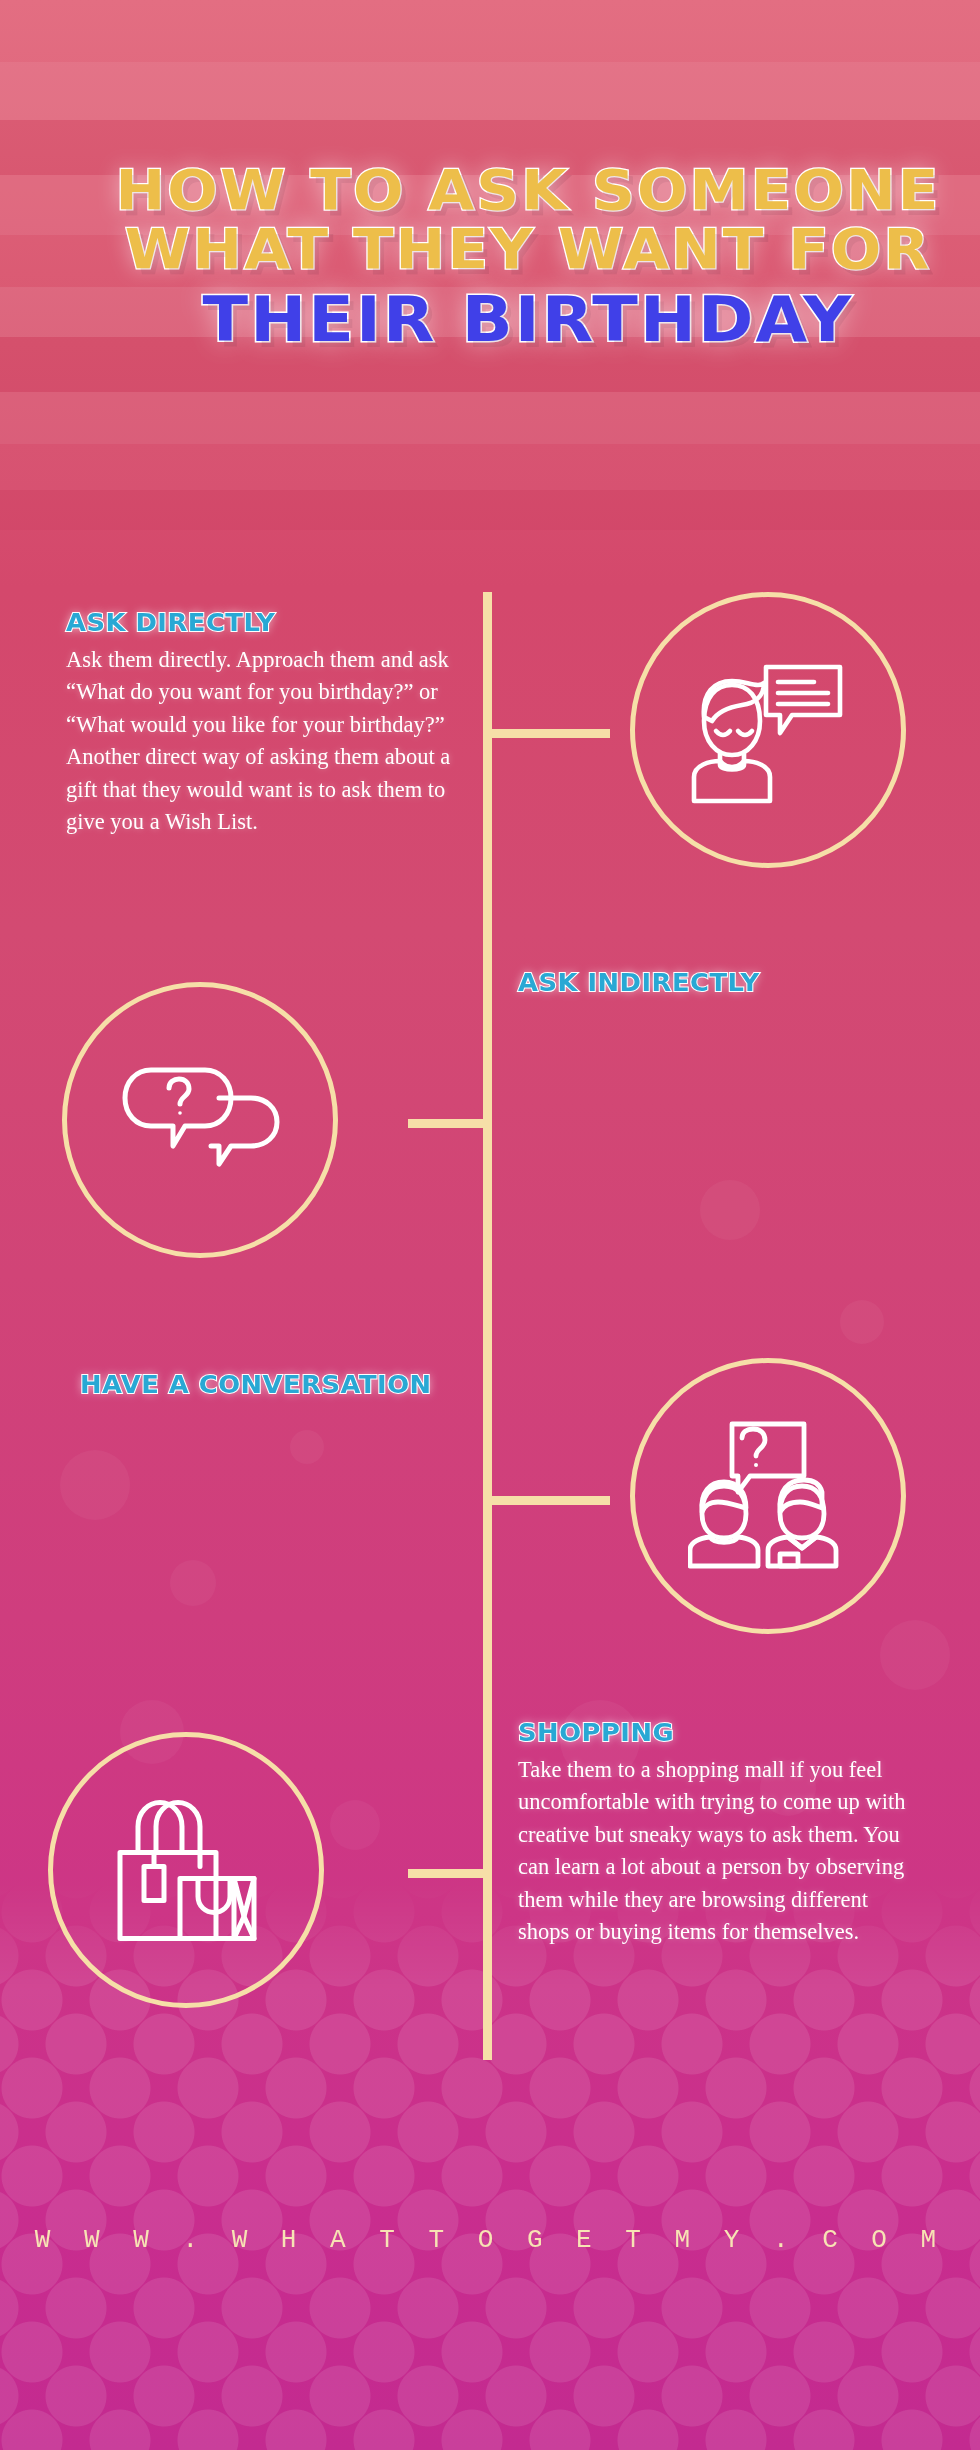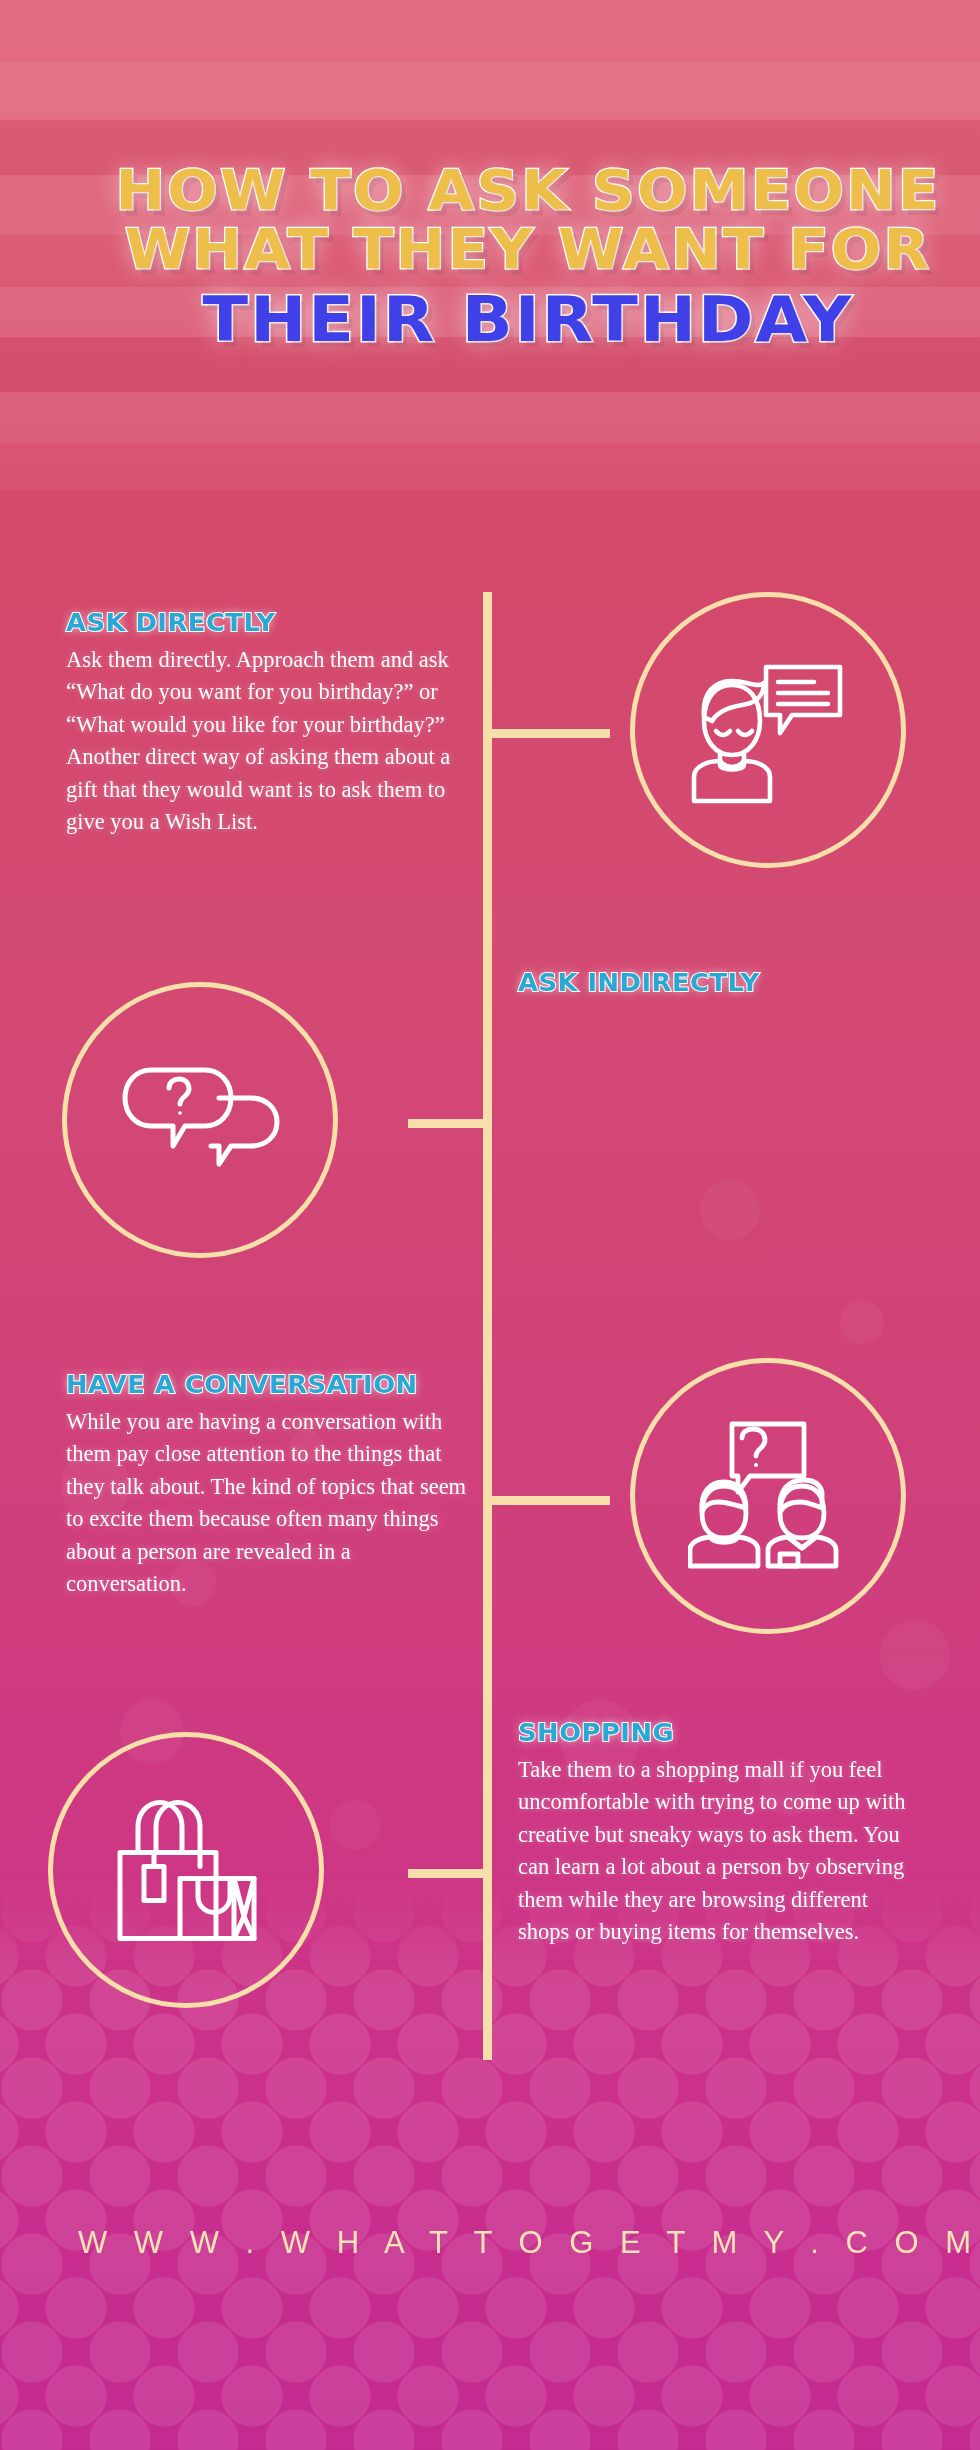--- a/index.html
+++ b/index.html
@@ -106,23 +106,23 @@
     font-family:Liberation Serif, serif;
     font-size:22.5px;
     line-height:1.44;
     color:#ffffff;
     text-shadow:0 0 6px rgba(255,255,255,0.35);
   }
 
   
   #footer {
     position:absolute; left:0; top:2225px; width:980px;
-    text-align:right;
-    font-family:Liberation Sans, sans-serif;
-    font-size:31px;
+    text-align:center;
+    font-family:Liberation Mono, monospace;
+    font-size:26px;
     letter-spacing:9px;
     color:#f7e3b4;
   }
 </style>
 </head>
 <body>
 
 <div id="page">
 
   <div id="stripes">
@@ -202,23 +202,22 @@
         <path d="M54 28 C54 22 59 19 64 19 C70 19 74 23 74 29 C74 36 65 37 65 44"></path>
         <circle cx="65" cy="53" r="1.8" fill="#ffffff" stroke="none"></circle>
       </g>
     </svg>
   </div>
 
   <div class="block" style="left:518px;top:968px;width:404px;">
     <h2>ASK INDIRECTLY</h2>
   </div>
 
-  <div class="block" style="left:66px;top:1370px;width:410px;">
+  <div class="block" style="left:80px;top:1370px;width:410px;">
     <h2>HAVE A CONVERSATION</h2>
-    <p>While you are having a conversation with them pay close attention to the things that they talk about.  The kind of topics that seem to excite them because often many things about a person are revealed in a conversation.</p>
   </div>
 
   <div class="circle" style="left:630px;top:1358px;width:276px;height:276px;">
     <svg width="160" height="160" viewBox="0 0 160 160">
       <g fill="none" stroke="#ffffff" stroke-width="4.8" stroke-linejoin="round" stroke-linecap="round">
 
         <path d="M44 8 H116 V60 H62 L50 76 V60 H44 Z"></path>
         <path d="M54 22 C54 16 59 13 65 13 C72 13 77 17 77 24 C77 32 68 33 68 40"></path>
         <circle cx="68" cy="49" r="2" fill="#ffffff" stroke="none"></circle>
 

